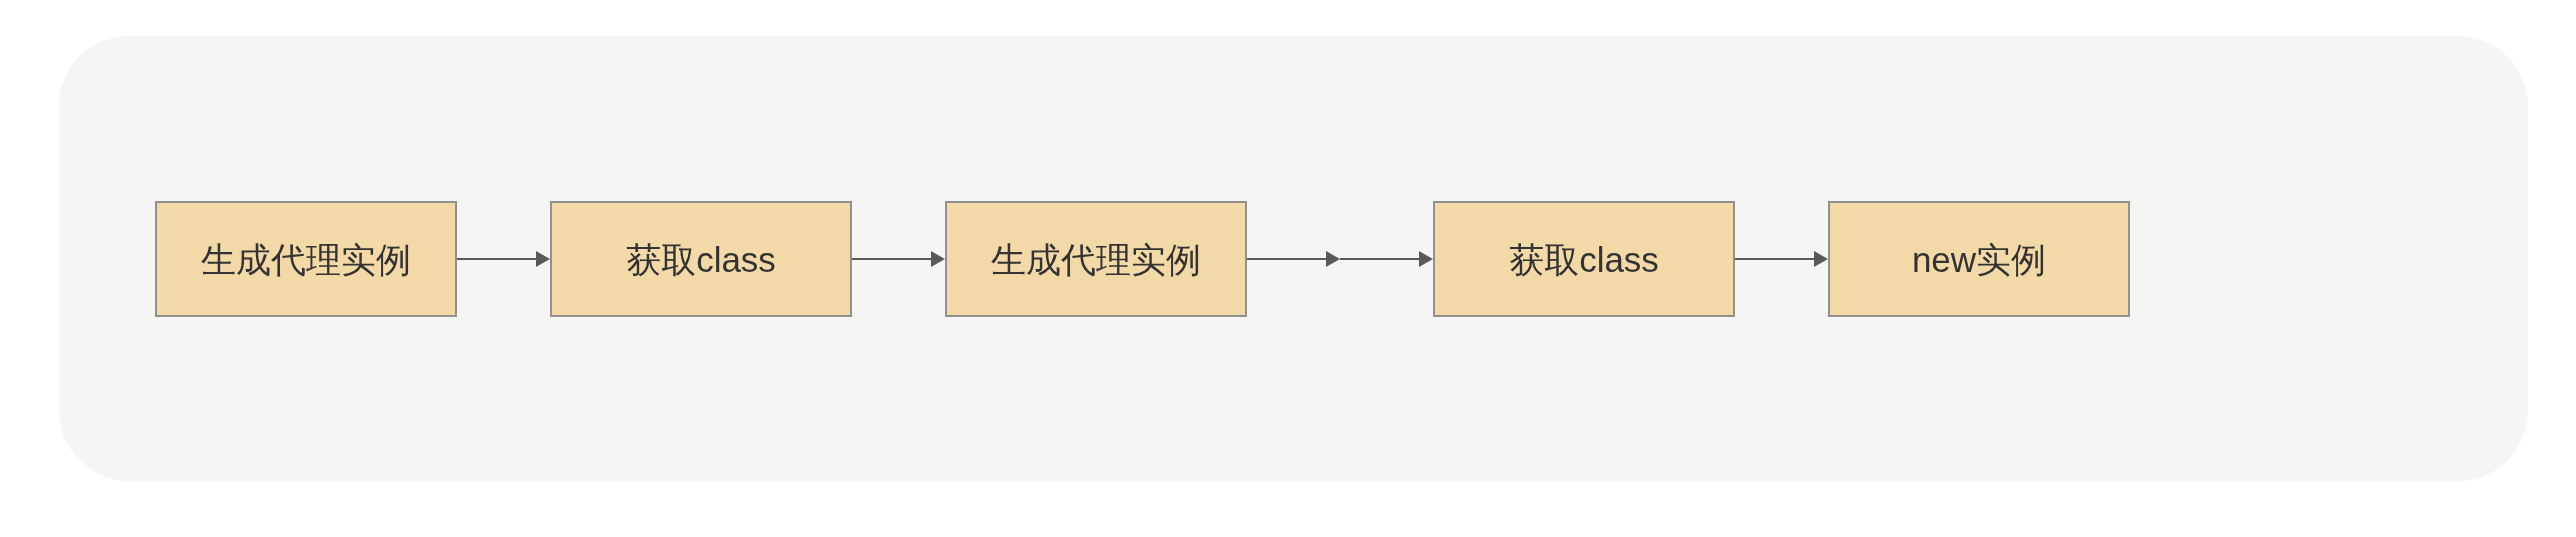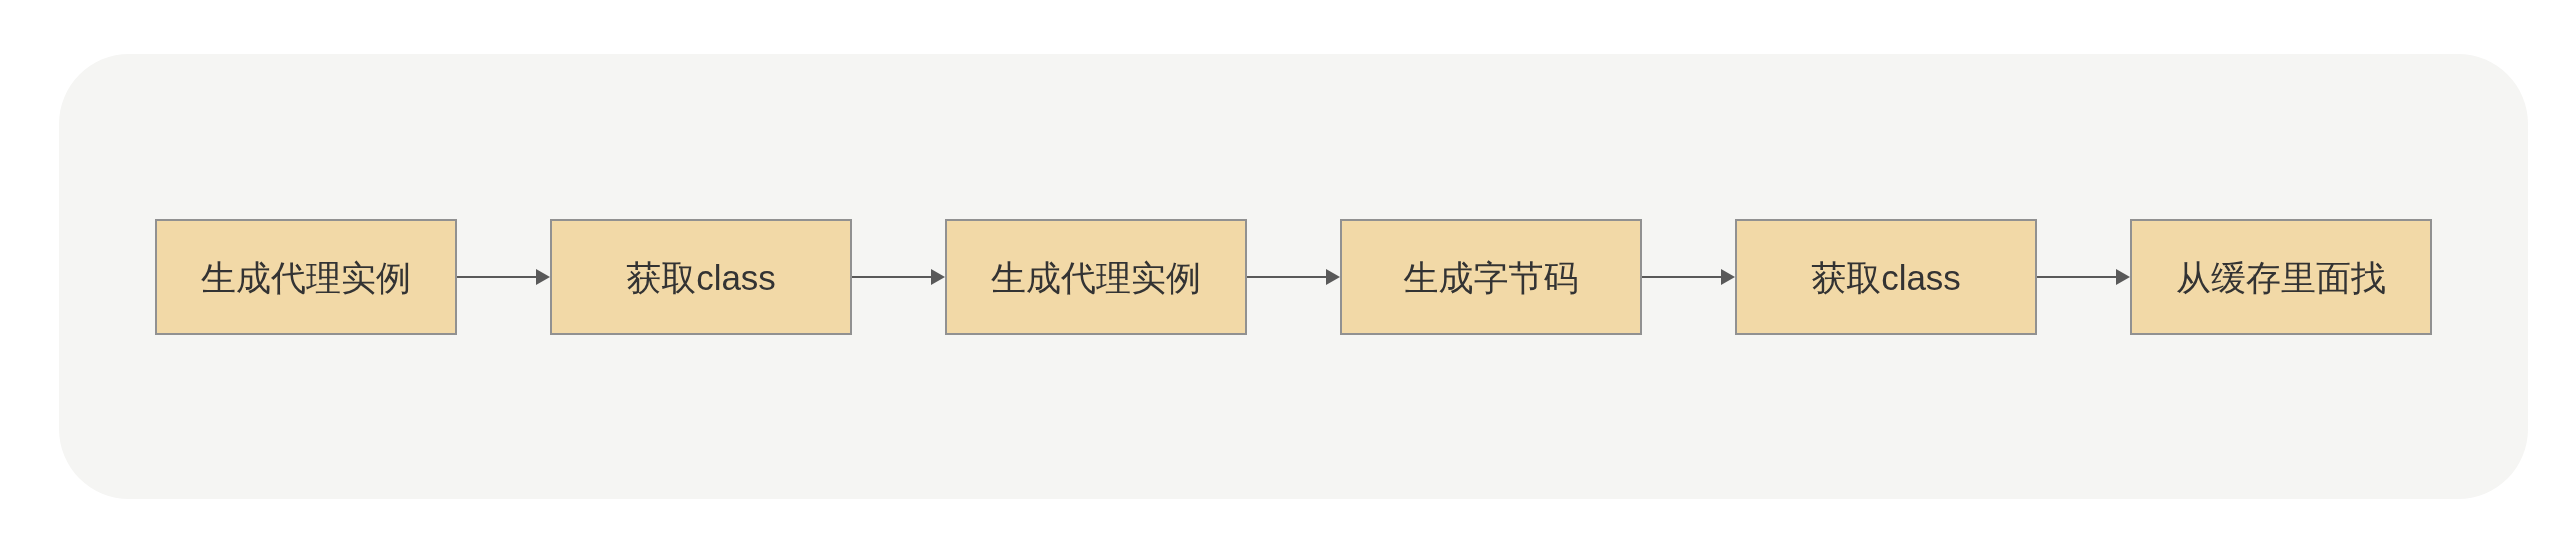--- a/index.html
+++ b/index.html
@@ -14,21 +14,21 @@
   html, body {
     width: 2576px;
     height: 537px;
     background: var(--page-bg);
     font-family: "Liberation Sans", "DejaVu Sans", sans-serif;
     overflow: hidden;
   }
   .diagram-panel {
     position: absolute;
     left: 59px;
-    top: 54px;
+    top: 36px;
     width: 2469px;
     height: 445px;
     background: var(--panel-bg);
     border-radius: 70px;
   }
   .flow-row {
     position: absolute;
     left: 96px;
     top: 165px;
     height: 116px;
@@ -93,37 +93,34 @@
 
     <div class="flow-node">
       <span>生成代理实例</span>
     </div>
 
     <div class="flow-connector">
       <div class="connector-line"></div>
       <div class="connector-arrowhead"></div>
     </div>
 
-    <div class="flow-node">
-      <span>生成字节码</span>
-    </div>
 
     <div class="flow-connector">
       <div class="connector-line"></div>
       <div class="connector-arrowhead"></div>
     </div>
 
     <div class="flow-node">
       <span>获取class</span>
     </div>
 
     <div class="flow-connector">
       <div class="connector-line"></div>
       <div class="connector-arrowhead"></div>
     </div>
 
     <div class="flow-node">
-      <span>从缓存里面找</span>
+      <span>new实例</span>
     </div>
 
   </div>
 </div>
 
 
 </body></html>

